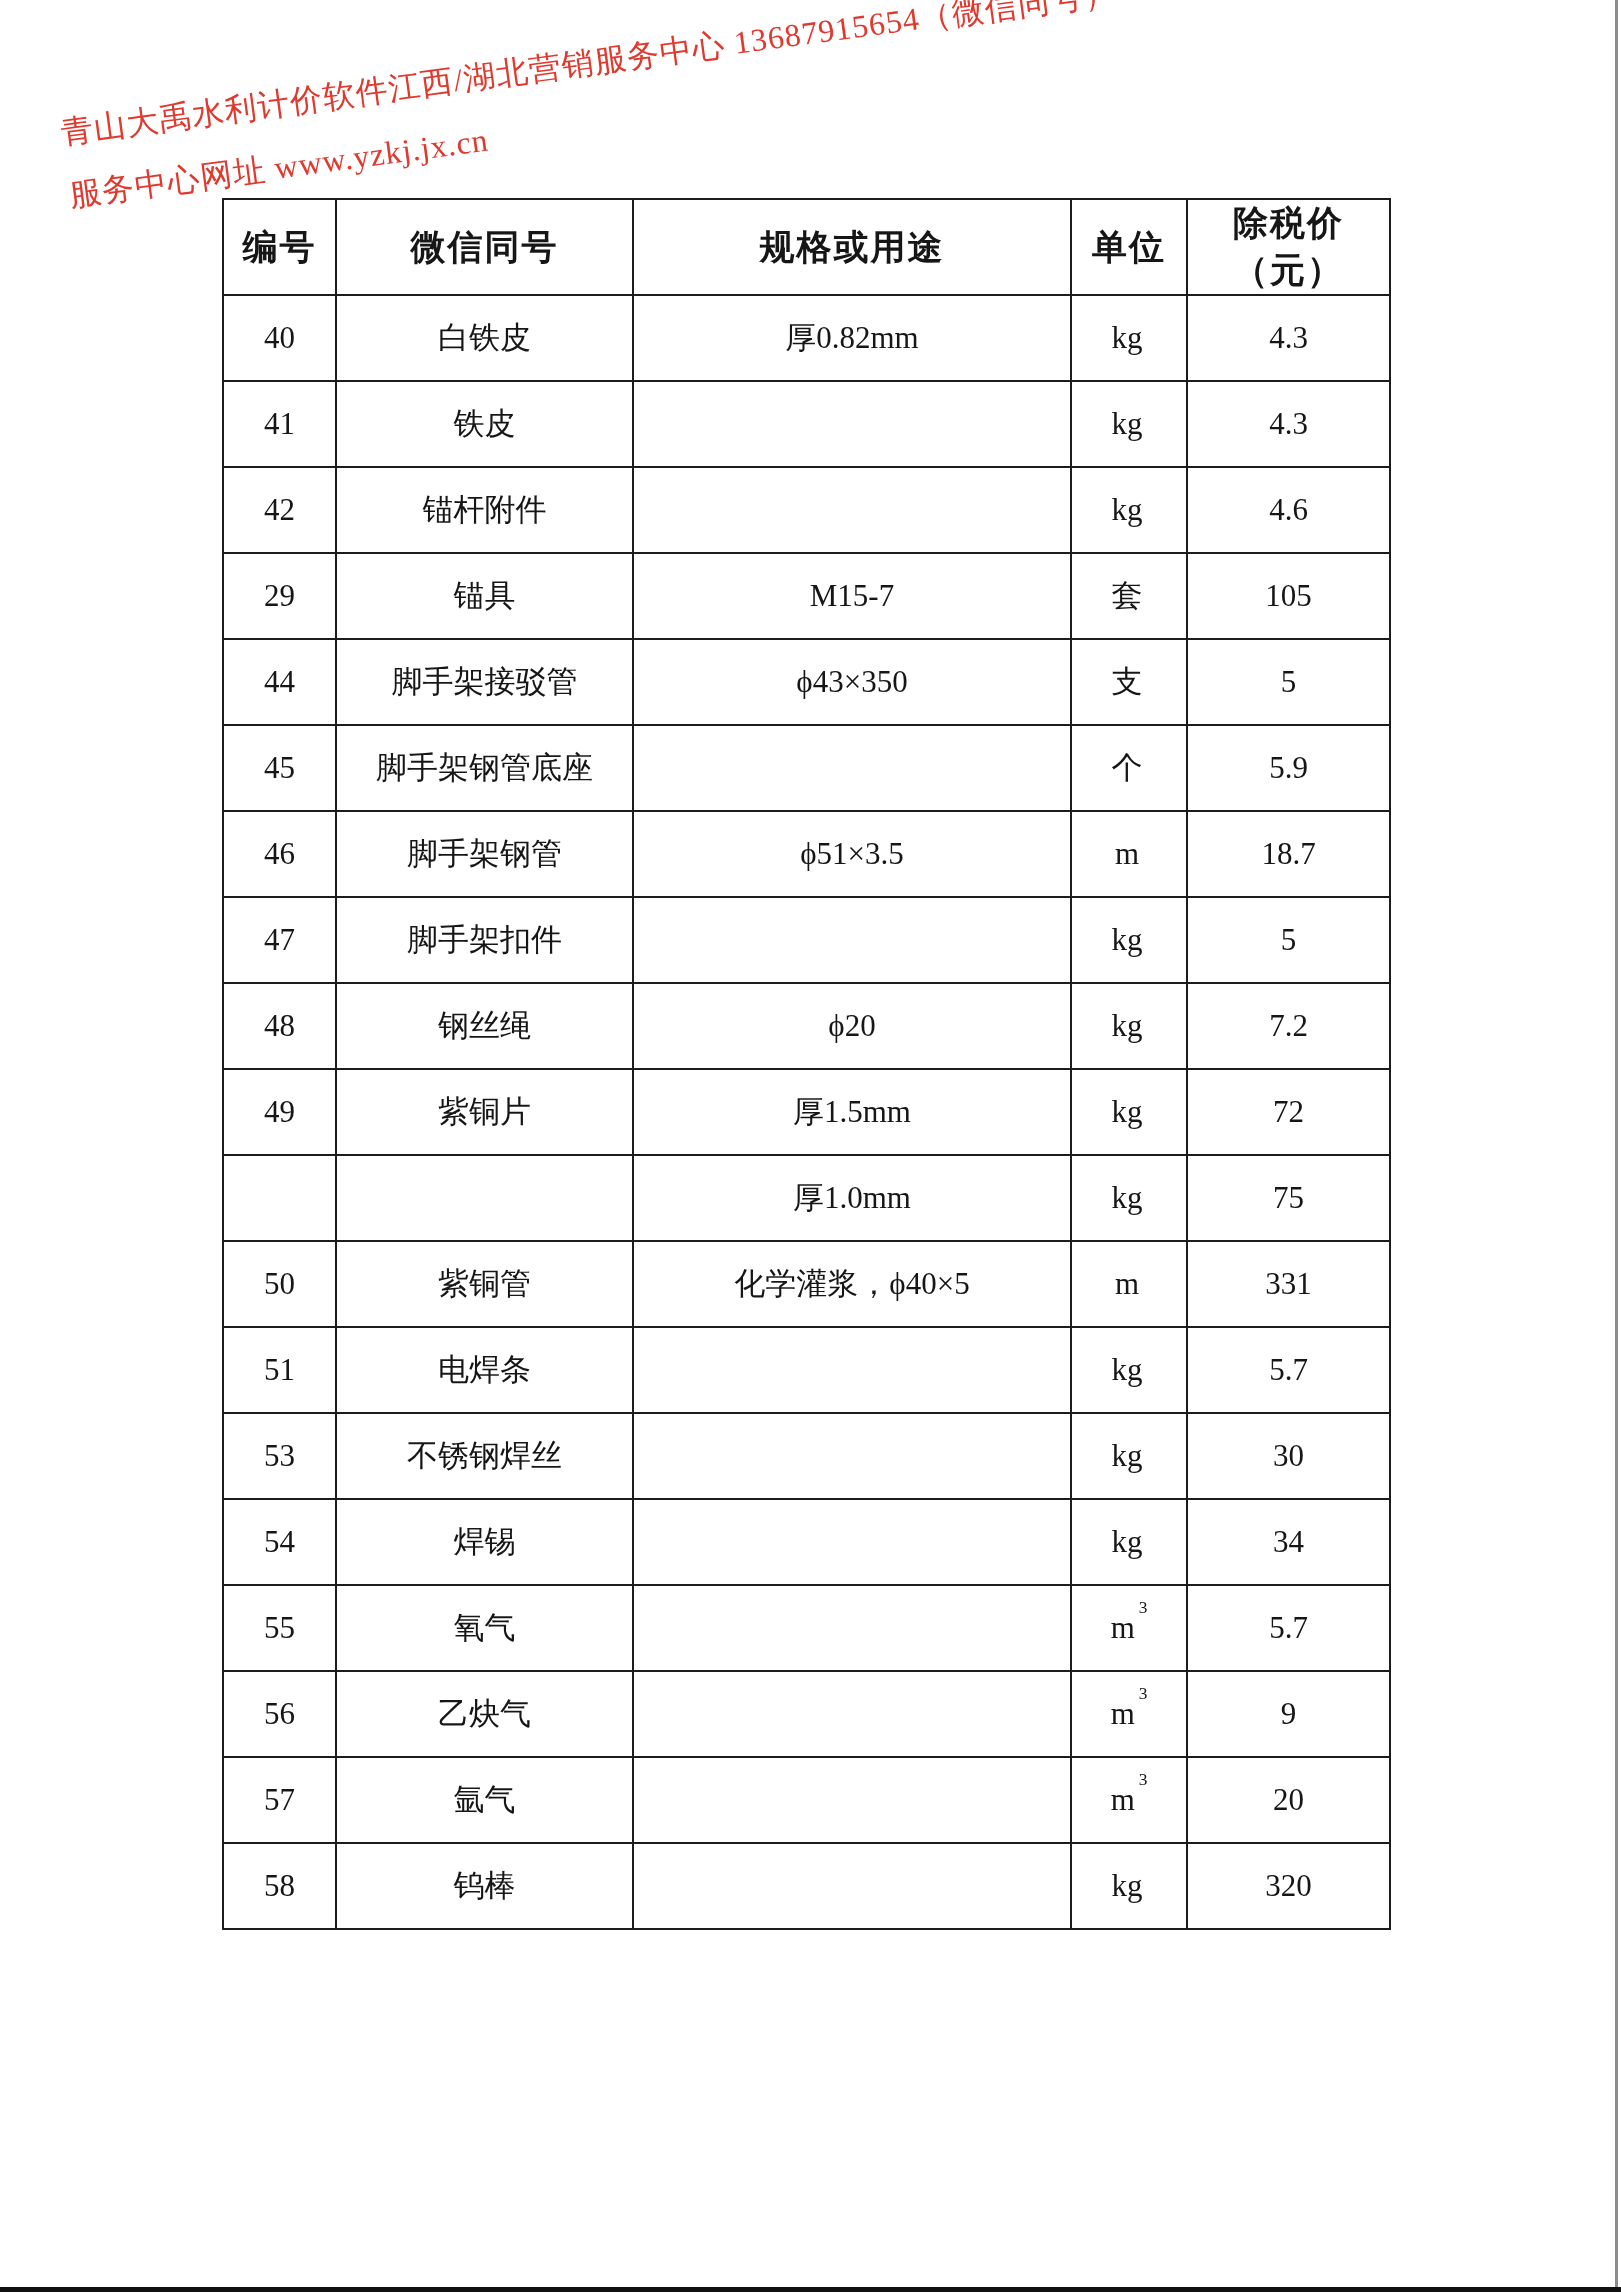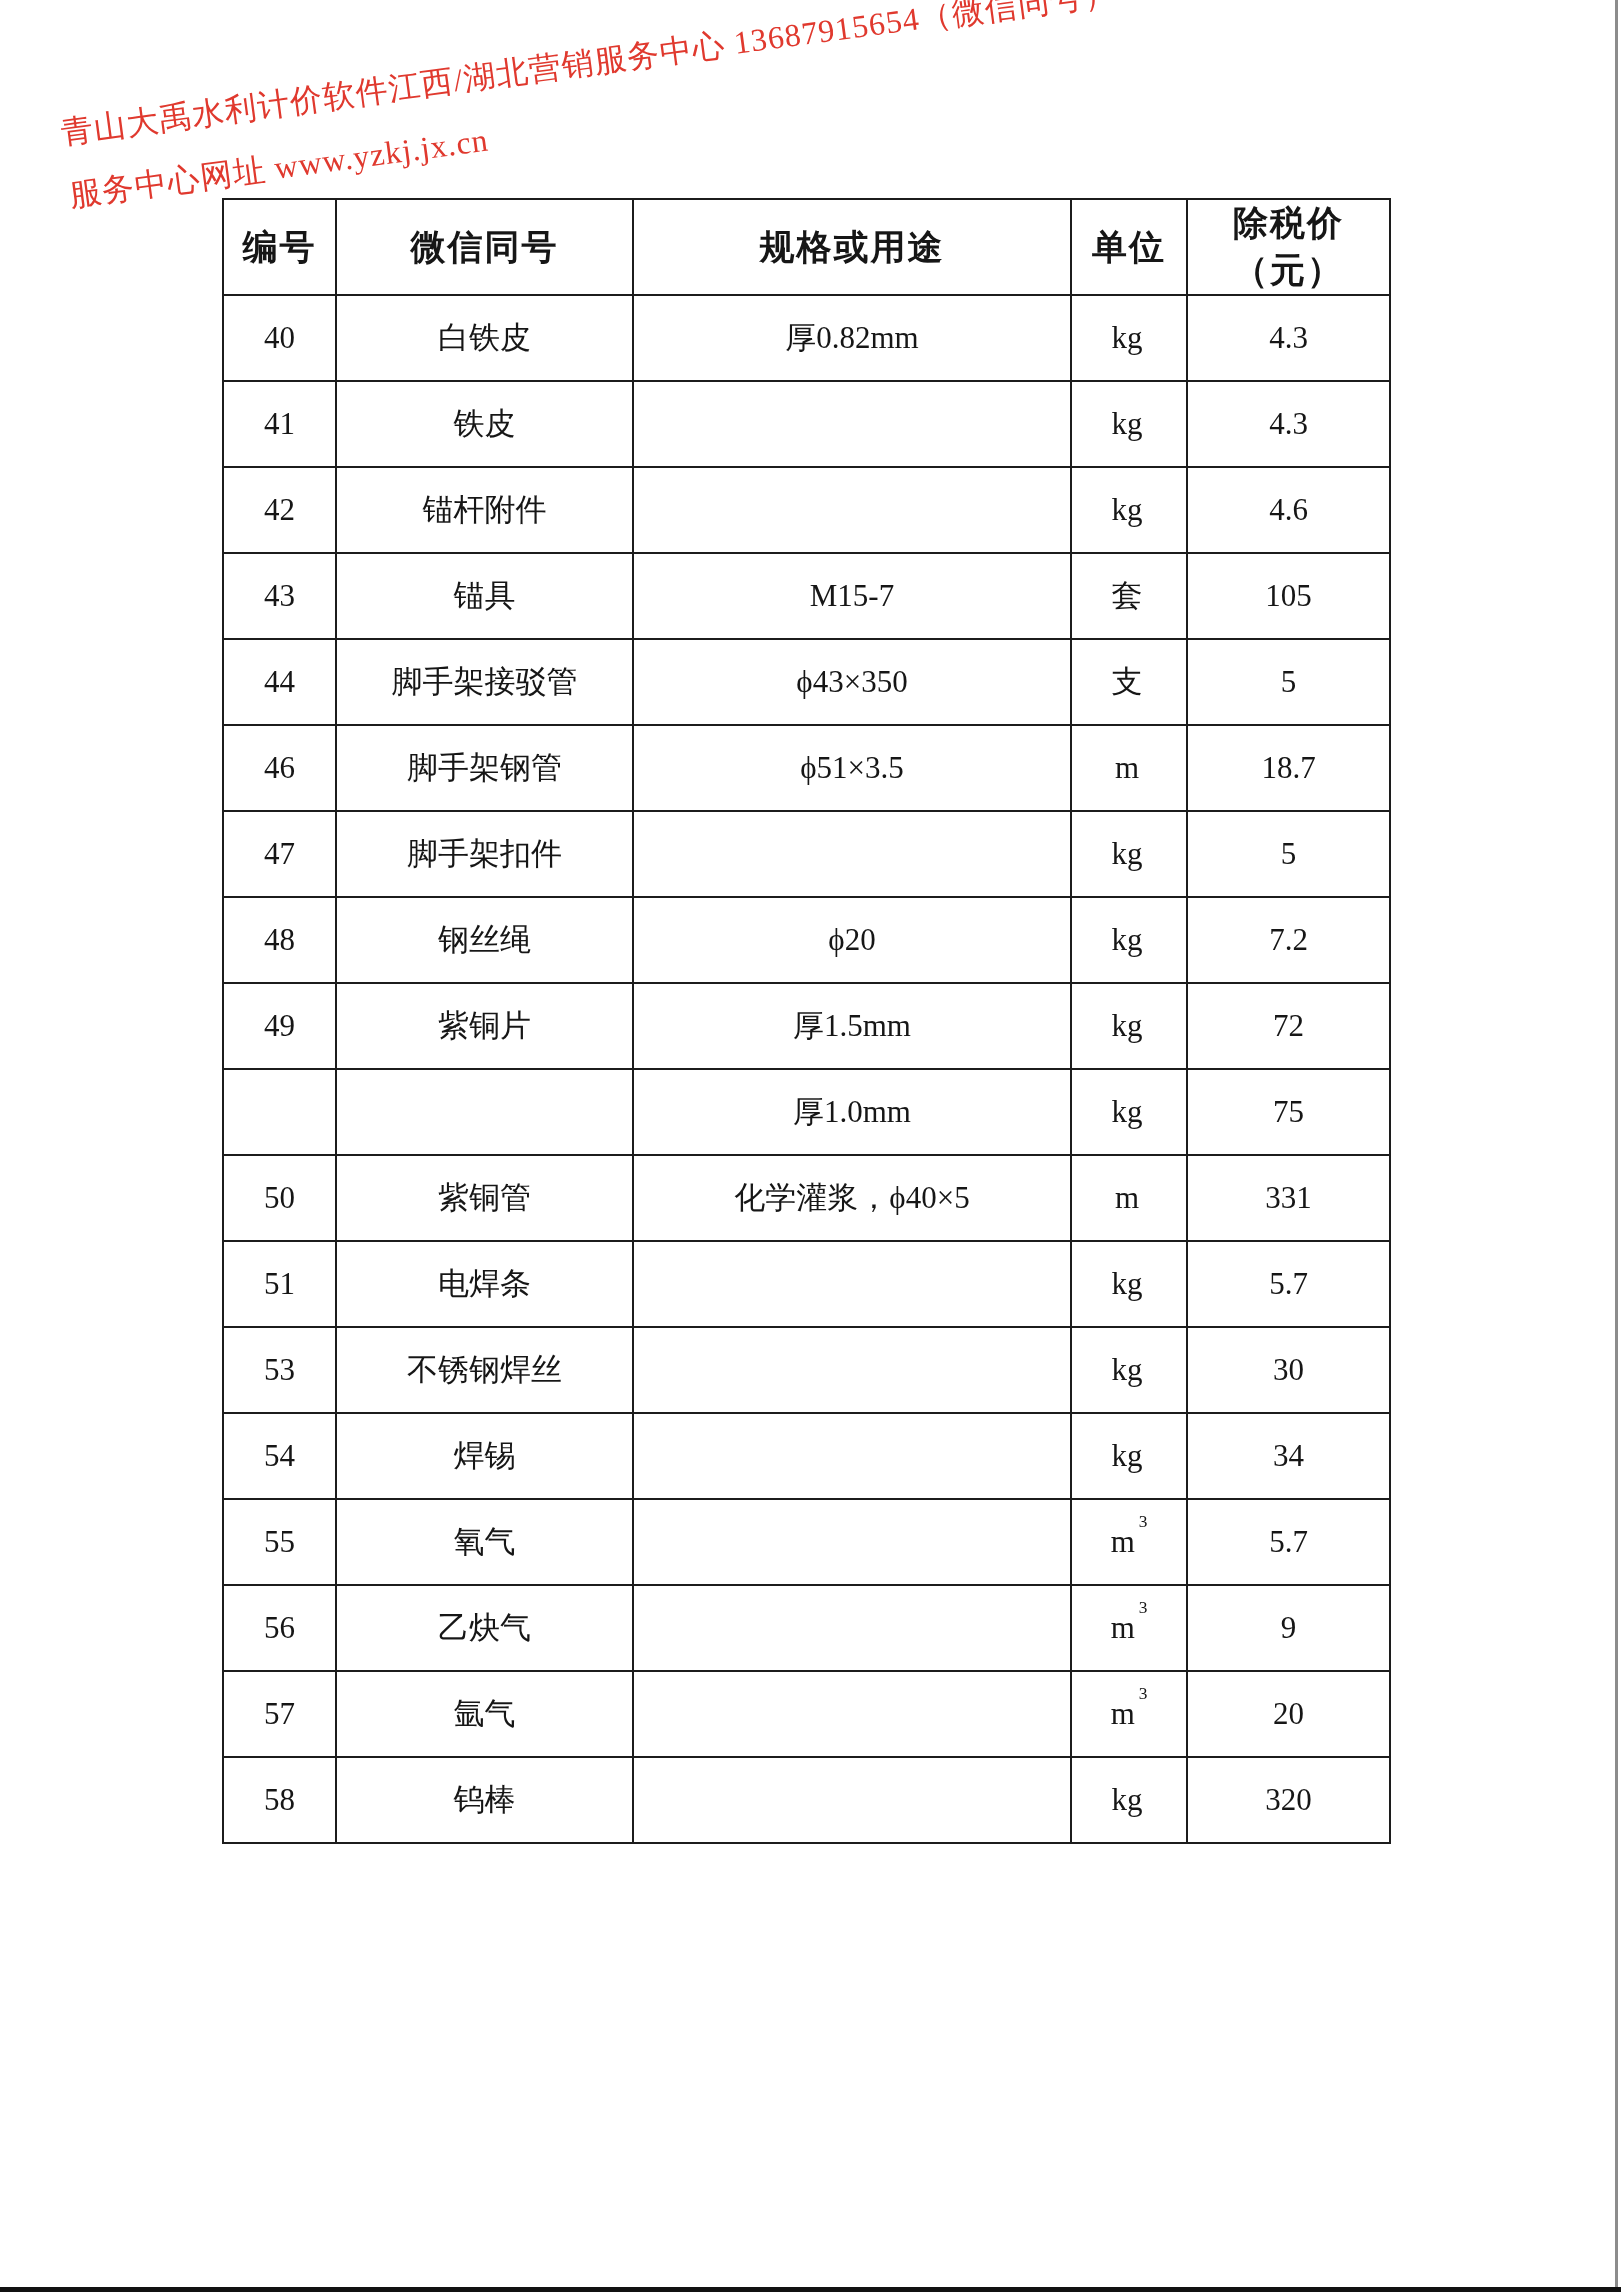--- a/index.html
+++ b/index.html
@@ -118,34 +118,41 @@
     <td class="cell-price"><span>4.3</span></td>
   </tr>
       <tr>
     <td class="cell-no"><span>42</span></td>
     <td class="cell-name"><span>锚杆附件</span></td>
     <td class="cell-spec"><span></span></td>
     <td class="cell-unit"><span>kg</span><sup></sup></td>
     <td class="cell-price"><span>4.6</span></td>
   </tr>
       <tr>
-    <td class="cell-no"><span>43</span></td>
+    <td class="cell-no"><span>29</span></td>
     <td class="cell-name"><span>锚具</span></td>
     <td class="cell-spec"><span>M15-7</span></td>
     <td class="cell-unit"><span>套</span><sup></sup></td>
     <td class="cell-price"><span>105</span></td>
   </tr>
       <tr>
     <td class="cell-no"><span>44</span></td>
     <td class="cell-name"><span>脚手架接驳管</span></td>
     <td class="cell-spec"><span>ϕ43×350</span></td>
     <td class="cell-unit"><span>支</span><sup></sup></td>
     <td class="cell-price"><span>5</span></td>
   </tr>
       <tr>
+    <td class="cell-no"><span>45</span></td>
+    <td class="cell-name"><span>脚手架钢管底座</span></td>
+    <td class="cell-spec"><span></span></td>
+    <td class="cell-unit"><span>个</span><sup></sup></td>
+    <td class="cell-price"><span>5.9</span></td>
+  </tr>
+      <tr>
     <td class="cell-no"><span>46</span></td>
     <td class="cell-name"><span>脚手架钢管</span></td>
     <td class="cell-spec"><span>ϕ51×3.5</span></td>
     <td class="cell-unit"><span>m</span><sup></sup></td>
     <td class="cell-price"><span>18.7</span></td>
   </tr>
       <tr>
     <td class="cell-no"><span>47</span></td>
     <td class="cell-name"><span>脚手架扣件</span></td>
     <td class="cell-spec"><span></span></td>

